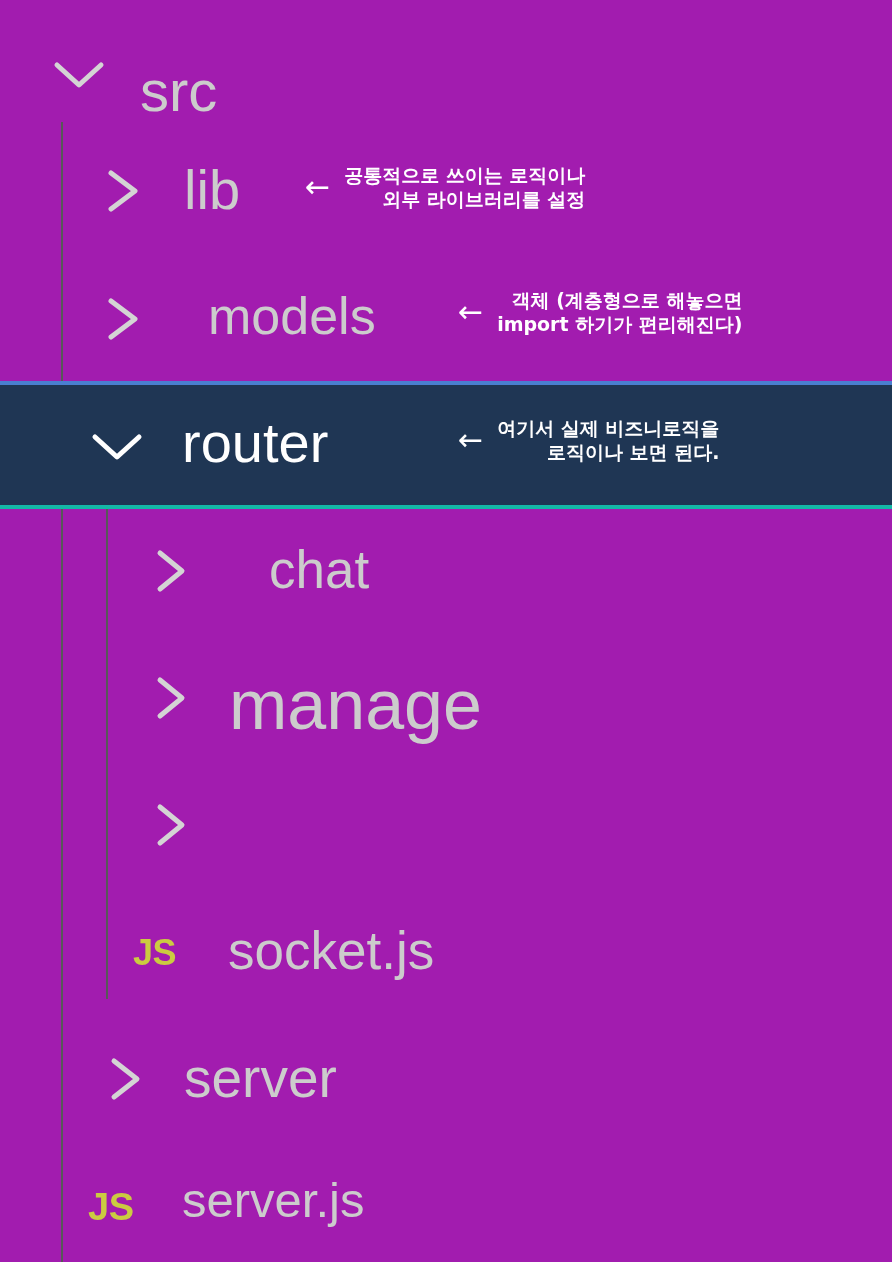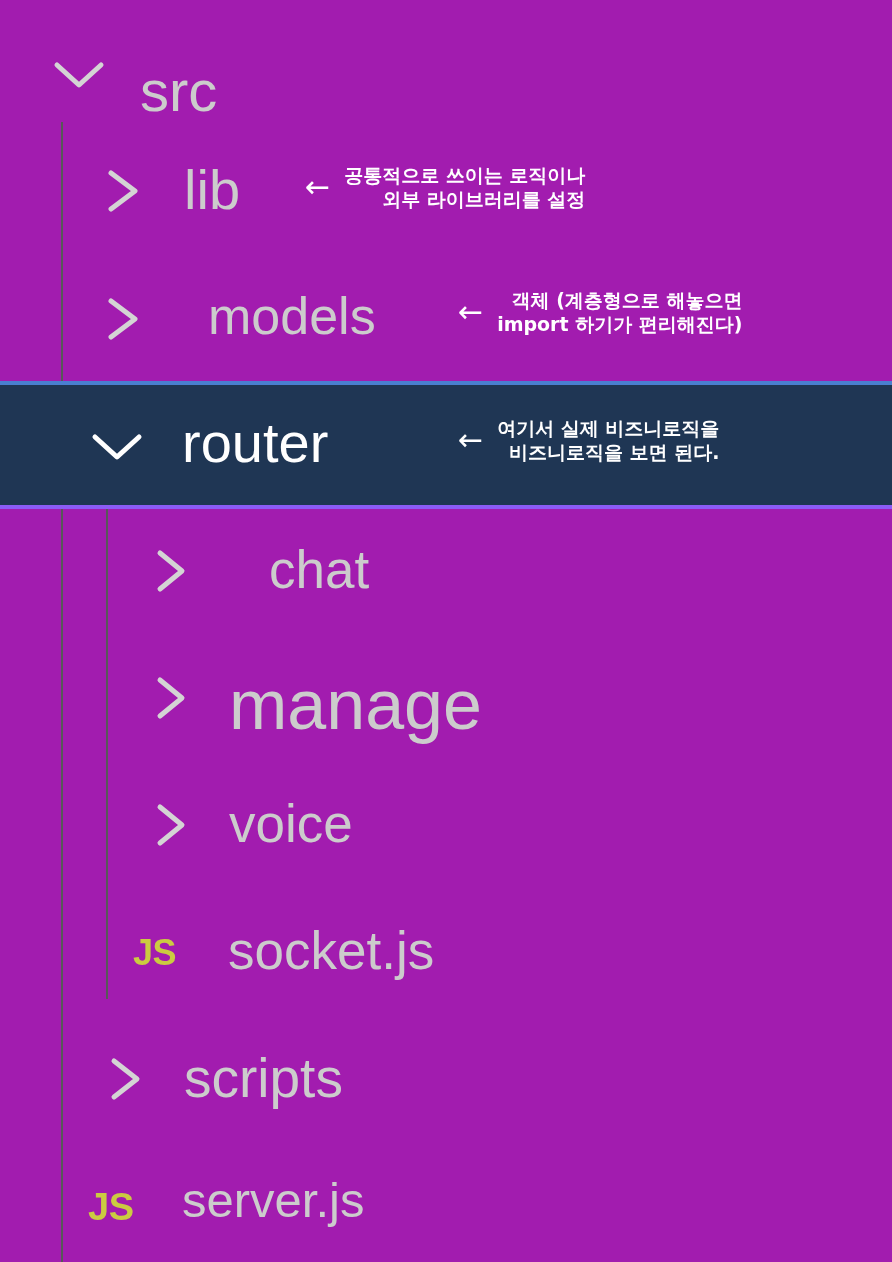--- a/index.html
+++ b/index.html
@@ -38,21 +38,21 @@
     left: 0;
     width: 892px;
     display: flex;
     align-items: center;
     box-sizing: border-box;
   }
 
   .row-selected {
     background: #1f3654;
     border-top: 4px solid #4a7fd0;
-    border-bottom: 4px solid #8b5cf6;
+    border-bottom: 4px solid #14b8a6;
   }
 
   
   .chevron {
     position: absolute;
     display: block;
   }
   .chevron svg { display: block; }
 
   
@@ -154,21 +154,21 @@
       <svg width="54" height="34" viewBox="0 0 54 34">
         <polyline points="5,8 27,28 49,8" fill="none" stroke="#ffffff" stroke-width="5" stroke-linecap="round" stroke-linejoin="round"></polyline>
       </svg>
     </span>
     <span class="row-label" style="left:182px; top:30px; font-size:56px;">router</span>
 
     <div class="annotation" style="left:458px; top:31px;">
       <span class="anno-arrow">←</span>
       <span class="anno-text">
         <span>여기서 실제 비즈니로직을</span>
-        <span>비즈니로직을 보면 된다.</span>
+        <span>로직이나 보면 된다.</span>
       </span>
     </div>
   </div>
 
   <div class="row" style="top:530px; height:84px;">
     <span class="chevron" style="left:152px; top:17px;">
       <svg width="42" height="48" viewBox="0 0 42 48">
         <polyline points="8,6 30,24 8,42" fill="none" stroke="#d4d4d4" stroke-width="5" stroke-linecap="round" stroke-linejoin="round"></polyline>
       </svg>
     </span>
@@ -183,35 +183,34 @@
     </span>
     <span class="row-label" style="left:229px; top:13px; font-size:70px;">manage</span>
   </div>
 
   <div class="row" style="top:784px; height:84px;">
     <span class="chevron" style="left:152px; top:17px;">
       <svg width="42" height="48" viewBox="0 0 42 48">
         <polyline points="8,6 30,24 8,42" fill="none" stroke="#d4d4d4" stroke-width="5" stroke-linecap="round" stroke-linejoin="round"></polyline>
       </svg>
     </span>
-    <span class="row-label" style="left:229px; top:13px; font-size:53px;">voice</span>
   </div>
 
   <div class="row" style="top:912px; height:84px;">
     <span class="js-icon" style="left:133px; top:23px; font-size:36px;">JS</span>
     <span class="row-label" style="left:228px; top:12px; font-size:53px;">socket.js</span>
   </div>
 
   <div class="row" style="top:1038px; height:84px;">
     <span class="chevron" style="left:105px; top:17px;">
       <svg width="44" height="48" viewBox="0 0 44 48">
         <polyline points="9,6 32,24 9,42" fill="none" stroke="#d4d4d4" stroke-width="5" stroke-linecap="round" stroke-linejoin="round"></polyline>
       </svg>
     </span>
-    <span class="row-label" style="left:184px; top:13px; font-size:55px;">scripts</span>
+    <span class="row-label" style="left:184px; top:13px; font-size:55px;">server</span>
   </div>
 
   <div class="row" style="top:1164px; height:84px;">
     <span class="js-icon" style="left:88px; top:24px; font-size:38px;">JS</span>
     <span class="row-label" style="left:182px; top:12px; font-size:49px;">server.js</span>
   </div>
 
 </div>
 
 </body></html>

